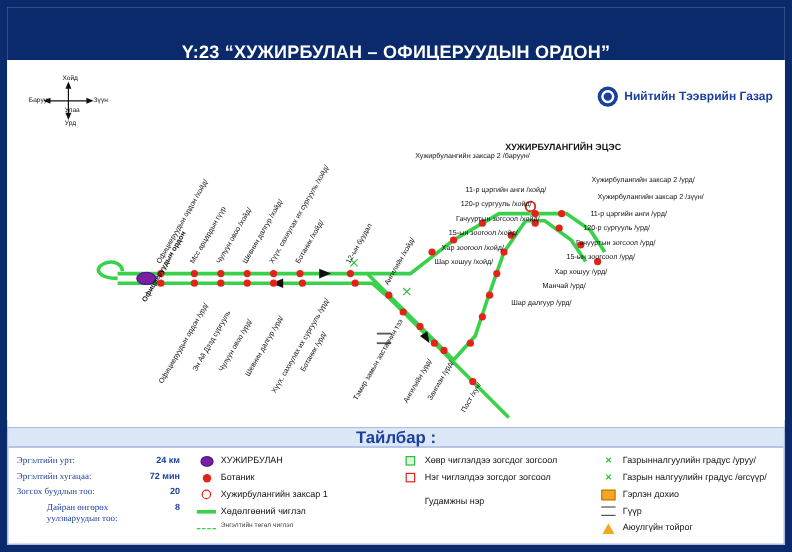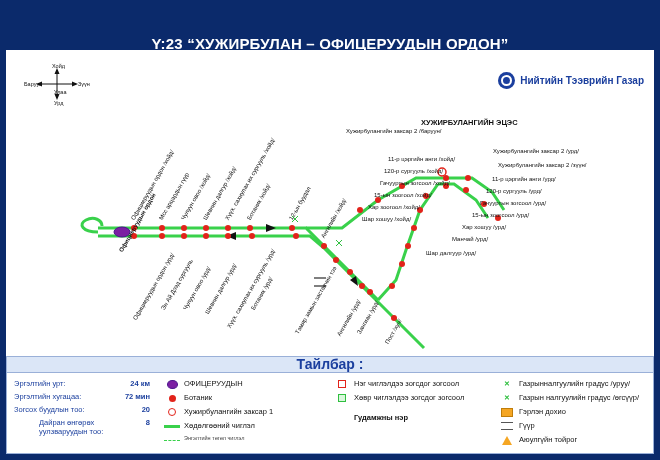--- a/index.html
+++ b/index.html
@@ -74,21 +74,21 @@
     height:15px;background:#dbe6f7;color:#1b3f9e;font-size:14px;font-weight:bold;
     text-align:center;line-height:15px;border-bottom:1px solid #9ab0d8;
   }
   .legend-body{display:flex;height:82px;}
   .lcol{padding:6px 7px 0 7px;box-sizing:border-box;}
   .lcol1{width:150px;}
   .lcol2{width:170px;}
   .lcol3{width:165px;}
   .lcol4{width:161px;}
   .lrow{display:flex;align-items:flex-start;margin-bottom:4px;font-size:7.5px;color:#111;}
-  .lrow .k{color:#1b3f9e;}
+  .lrow .k{color:#1b3f9e;font-family:Liberation Serif, serif;}
   .lrow .v{color:#1b3f9e;font-weight:bold;margin-left:auto;padding-left:6px;}
   .lic{width:16px;flex:0 0 16px;display:flex;align-items:center;justify-content:center;margin-right:4px;height:10px;}
   .ltx{line-height:10px;}
   .dot-red{width:7px;height:7px;border-radius:50%;background:#e2231a;}
   .dot-purple{width:9px;height:7px;border-radius:50%;background:#7b1fa2;border:1px solid #4a148c;}
   .ring-red{width:8px;height:8px;border-radius:50%;border:1.5px solid #e2231a;box-sizing:border-box;background:#fff;}
   .line-green{width:16px;height:3px;background:#39d14b;}
   .line-dash{width:16px;height:0;border-top:1.5px dashed #39d14b;}
   .sq-green{width:8px;height:8px;border:1.5px solid #2fbf3f;box-sizing:border-box;background:#fff;}
   .sq-green2{width:8px;height:8px;border:1.5px solid #2fbf3f;box-sizing:border-box;background:#d9f7dc;}
@@ -275,21 +275,21 @@
         <span class="k" style="max-width:96px;display:inline-block;line-height:9px;margin-left:25px;">Дайран өнгөрөх уулзваруудын тоо:</span>
         <span class="v">8</span>
       </div>
     </div>
 
     <div class="lcol lcol2">
       <div class="lrow">
         <span class="lic">
             <span class="dot-purple"></span>
           </span>
-        <span class="ltx">ОФИЦЕРУУДЫН</span>
+        <span class="ltx">ХУЖИРБУЛАН</span>
       </div>
       <div class="lrow">
         <span class="lic">
             <span class="dot-red"></span>
           </span>
         <span class="ltx">Ботаник</span>
       </div>
       <div class="lrow">
         <span class="lic">
             <span class="ring-red"></span>
@@ -306,33 +306,33 @@
         <span class="lic">
             <span class="line-dash"></span>
           </span>
         <span class="ltx small-note">Энгэлтийн төгөл чиглэл</span>
       </div>
     </div>
 
     <div class="lcol lcol3">
       <div class="lrow">
         <span class="lic">
+            <span class="sq-green2"></span>
+          </span>
+        <span class="ltx">Хөвр чиглэлдээ зогсдог зогсоол</span>
+      </div>
+      <div class="lrow">
+        <span class="lic">
             <span class="sq-red"></span>
           </span>
         <span class="ltx">Нэг чиглэлдээ зогсдог зогсоол</span>
-      </div>
-      <div class="lrow">
-        <span class="lic">
-            <span class="sq-green2"></span>
-          </span>
-        <span class="ltx">Хөвр чиглэлдээ зогсдог зогсоол</span>
       </div>
       <div class="lrow" style="margin-top:10px;">
         <span class="lic"></span>
-        <span class="ltx" style="color:#111;font-weight:bold;">Гудамжны нэр</span>
+        <span class="ltx" style="color:#111;font-weight:normal;">Гудамжны нэр</span>
       </div>
     </div>
 
     <div class="lcol lcol4">
       <div class="lrow">
         <span class="lic">
             <span class="gx">✕</span>
           </span>
         <span class="ltx">Газрынналгуулийн градус /уруу/</span>
       </div>

